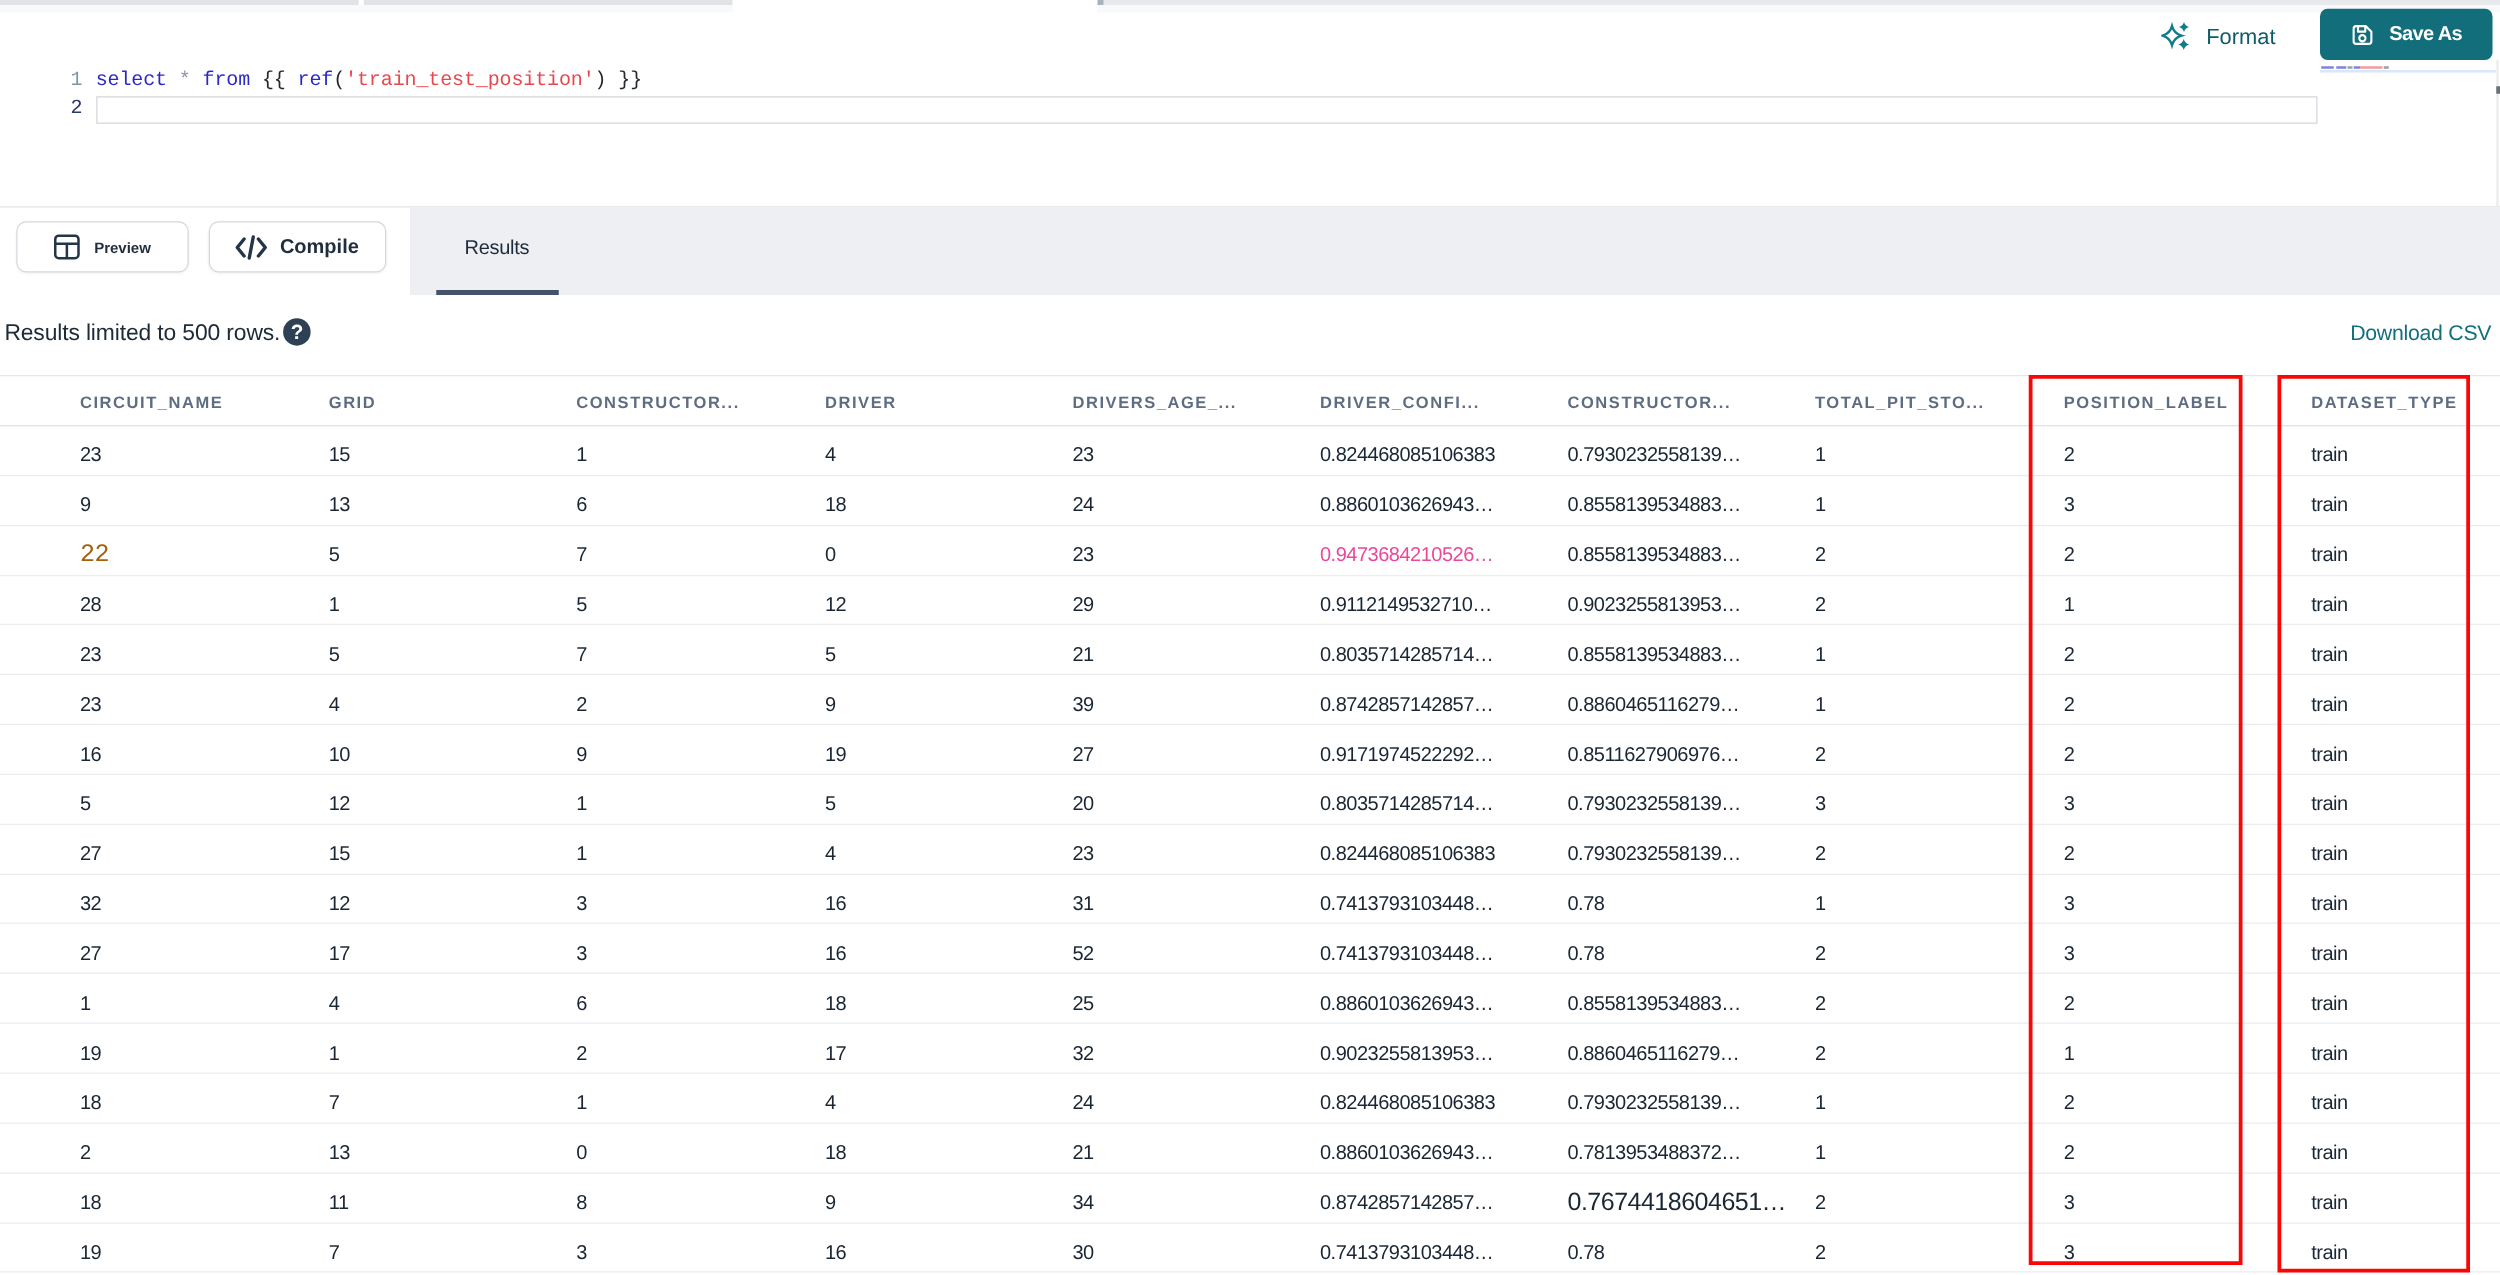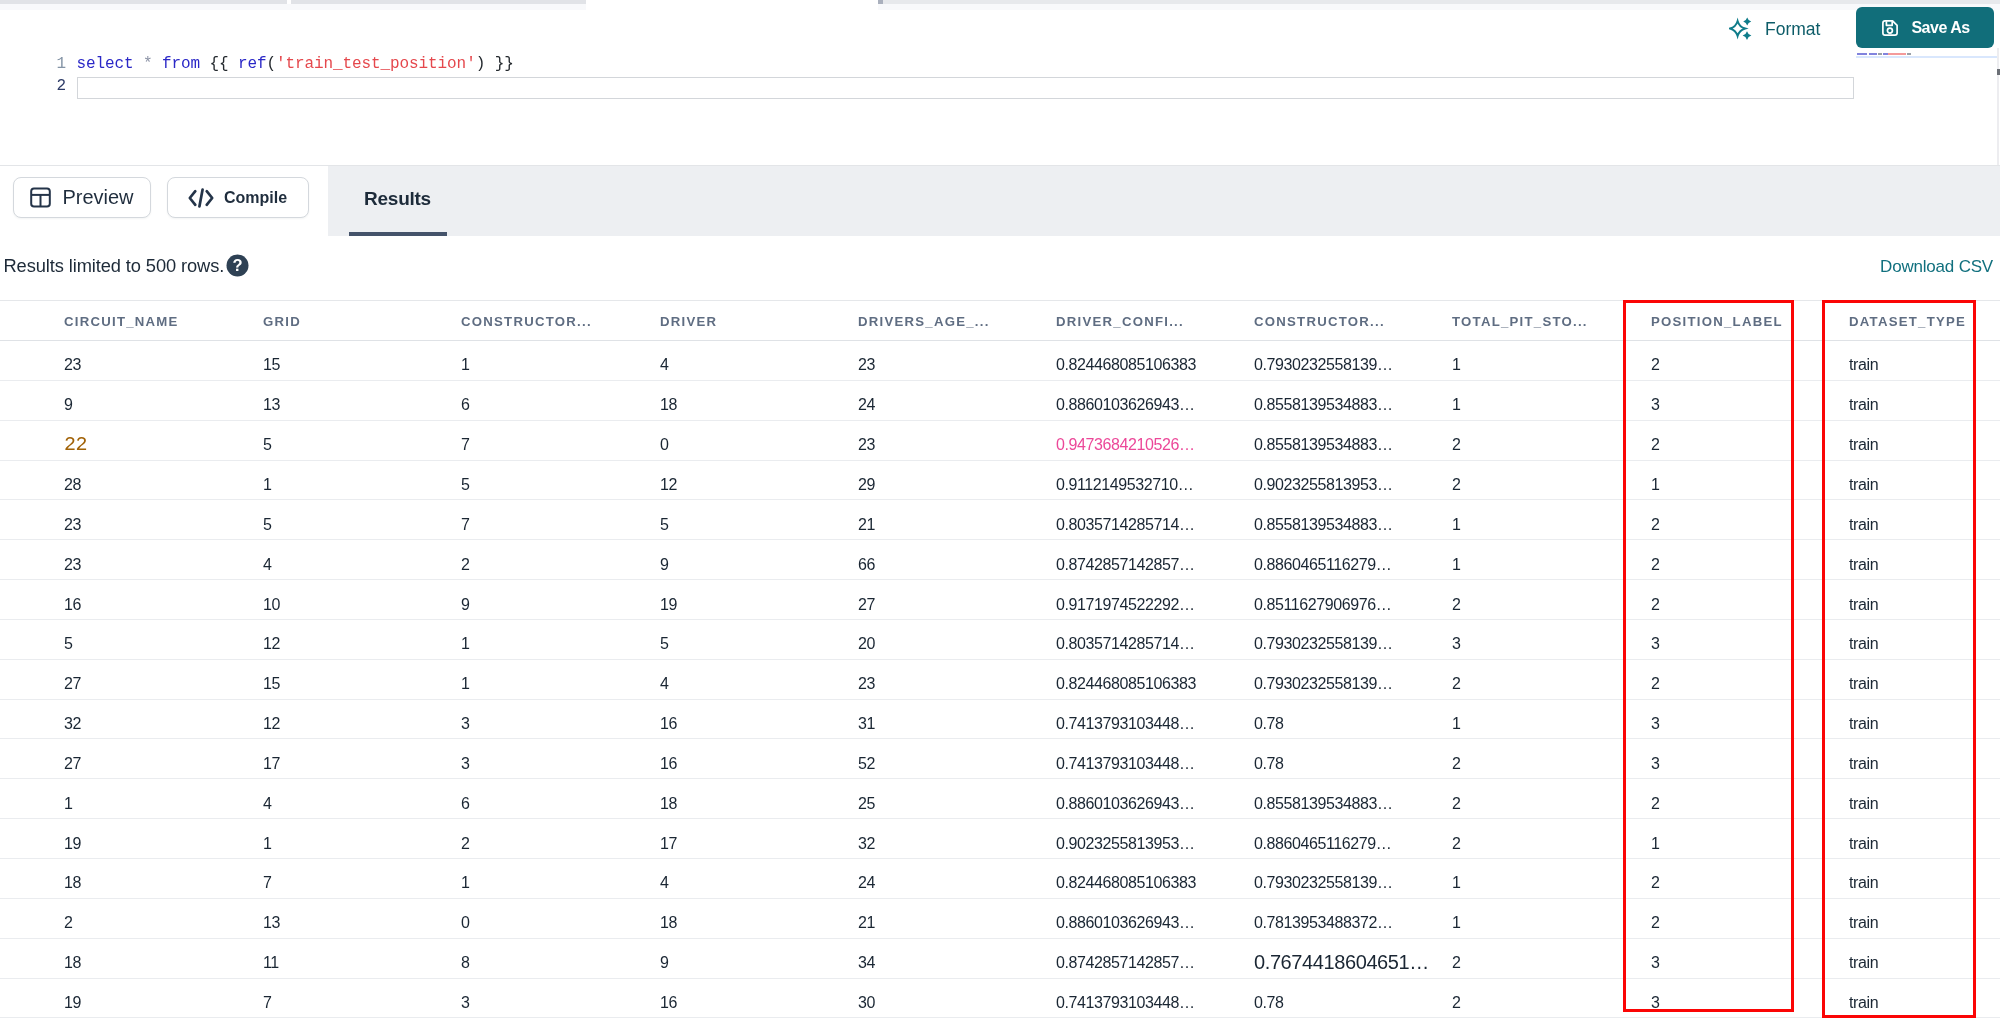--- a/index.html
+++ b/index.html
@@ -46,34 +46,34 @@
 <div class="a" style="left:0;top:164.5px;width:2000px;height:1.5px;background:#e3e5e8;"></div>
 <div class="a" style="left:327.5px;top:166px;width:1672.5px;height:70px;background:#edeff2;"></div>
 <div class="a" style="left:13px;top:177px;width:138px;height:41px;background:#fff;
 border:1.5px solid #d4d8dd;border-radius:8px;display:flex;align-items:center;justify-content:center;gap:11px;
 box-shadow:0 1px 2px rgba(20,30,40,0.05);">
 <svg width="21" height="21" viewBox="0 0 21 21" fill="none" stroke="#243449" stroke-width="2">
 <rect x="1.2" y="1.5" width="18.6" height="18" rx="2.8"></rect>
 <line x1="1.2" y1="7.9" x2="19.8" y2="7.9"></line>
 <line x1="10.5" y1="7.9" x2="10.5" y2="19.5"></line>
 </svg>
-<span style="color:#1f2d3d;font-size:20px;font-weight:400;">Preview</span>
+<span style="color:#1f2d3d;font-size:12px;font-weight:700;">Preview</span>
     </div>
 <div class="a" style="left:166.5px;top:177px;width:142px;height:41px;background:#fff;
 border:1.5px solid #d4d8dd;border-radius:8px;display:flex;align-items:center;justify-content:center;gap:10px;
 box-shadow:0 1px 2px rgba(20,30,40,0.05);">
 <svg width="26" height="20" viewBox="0 0 26 20" fill="none" stroke="#243449" stroke-width="2.7" stroke-linecap="round" stroke-linejoin="round">
 <path d="M7.3 3.2 L1.8 10 L7.3 16.8"></path>
 <path d="M18.7 3.2 L24.2 10 L18.7 16.8"></path>
 <line x1="14.6" y1="1.6" x2="11.4" y2="18.4"></line>
 </svg>
 <span style="color:#1f2d3d;font-size:16px;font-weight:700;">Compile</span>
     </div>
 <div class="a" style="left:348.5px;top:166px;width:98px;height:66px;display:flex;align-items:center;justify-content:center;">
-      <span style="font-size:19px;font-weight:700;letter-spacing:-0.25px;color:#1d2b3a;">Results</span>
+      <span style="font-size:16px;font-weight:400;letter-spacing:-0.25px;color:#1d2b3a;">Results</span>
     </div>
 <div class="a" style="left:348.5px;top:231.5px;width:98px;height:4.5px;background:#44536a;"></div>
 <div class="a" style="left:3.5px;top:255.5px;height:20px;line-height:20px;font-size:18.3px;color:#1d2a38;letter-spacing:-0.1px;">Results limited to 500 rows.</div>
 <svg class="a" style="left:225.5px;top:254px;" width="23" height="23" viewBox="0 0 23 23">
 <circle cx="11.5" cy="11.5" r="11" fill="#2e4154"></circle>
 <text x="11.6" y="17" text-anchor="middle" font-size="16.5" font-weight="bold" fill="#fff">?</text>
 </svg>
 <div class="a" style="left:1880px;top:256.5px;width:113px;height:19px;line-height:19px;font-size:17px;letter-spacing:-0.2px;color:#11707e;text-align:right;">Download CSV</div>
 <div class="a" style="left:0;top:300px;width:2000px;height:1px;background:#e5e7ea;"></div>
 <div class="a" style="left:0;top:340px;width:2000px;height:1px;background:#dfe2e6;"></div>
@@ -140,21 +140,21 @@
 <div class="a" style="left:1056px;top:507.80px;height:33.85px;line-height:33.85px;font-size:16px;letter-spacing:-0.4px;color:#1a2633;white-space:pre;">0.8035714285714…</div>
 <div class="a" style="left:1254px;top:507.80px;height:33.85px;line-height:33.85px;font-size:16px;letter-spacing:-0.4px;color:#1a2633;white-space:pre;">0.8558139534883…</div>
 <div class="a" style="left:1452px;top:507.80px;height:33.85px;line-height:33.85px;font-size:16px;letter-spacing:-0.4px;color:#1a2633;white-space:pre;">1</div>
 <div class="a" style="left:1651px;top:507.80px;height:33.85px;line-height:33.85px;font-size:16px;letter-spacing:-0.4px;color:#1a2633;white-space:pre;">2</div>
 <div class="a" style="left:1849px;top:507.80px;height:33.85px;line-height:33.85px;font-size:16px;letter-spacing:-0.4px;color:#1a2633;white-space:pre;">train</div>
 <div class="a" style="left:0;top:540.25px;width:2000px;height:39.85px;border-bottom:1px solid #eaecef;"></div>
 <div class="a" style="left:64px;top:547.65px;height:33.85px;line-height:33.85px;font-size:16px;letter-spacing:-0.4px;color:#1a2633;white-space:pre;">23</div>
 <div class="a" style="left:263px;top:547.65px;height:33.85px;line-height:33.85px;font-size:16px;letter-spacing:-0.4px;color:#1a2633;white-space:pre;">4</div>
 <div class="a" style="left:461px;top:547.65px;height:33.85px;line-height:33.85px;font-size:16px;letter-spacing:-0.4px;color:#1a2633;white-space:pre;">2</div>
 <div class="a" style="left:660px;top:547.65px;height:33.85px;line-height:33.85px;font-size:16px;letter-spacing:-0.4px;color:#1a2633;white-space:pre;">9</div>
-<div class="a" style="left:858px;top:547.65px;height:33.85px;line-height:33.85px;font-size:16px;letter-spacing:-0.4px;color:#1a2633;white-space:pre;">66</div>
+<div class="a" style="left:858px;top:547.65px;height:33.85px;line-height:33.85px;font-size:16px;letter-spacing:-0.4px;color:#1a2633;white-space:pre;">39</div>
 <div class="a" style="left:1056px;top:547.65px;height:33.85px;line-height:33.85px;font-size:16px;letter-spacing:-0.4px;color:#1a2633;white-space:pre;">0.8742857142857…</div>
 <div class="a" style="left:1254px;top:547.65px;height:33.85px;line-height:33.85px;font-size:16px;letter-spacing:-0.4px;color:#1a2633;white-space:pre;">0.8860465116279…</div>
 <div class="a" style="left:1452px;top:547.65px;height:33.85px;line-height:33.85px;font-size:16px;letter-spacing:-0.4px;color:#1a2633;white-space:pre;">1</div>
 <div class="a" style="left:1651px;top:547.65px;height:33.85px;line-height:33.85px;font-size:16px;letter-spacing:-0.4px;color:#1a2633;white-space:pre;">2</div>
 <div class="a" style="left:1849px;top:547.65px;height:33.85px;line-height:33.85px;font-size:16px;letter-spacing:-0.4px;color:#1a2633;white-space:pre;">train</div>
 <div class="a" style="left:0;top:580.10px;width:2000px;height:39.85px;border-bottom:1px solid #eaecef;"></div>
 <div class="a" style="left:64px;top:587.50px;height:33.85px;line-height:33.85px;font-size:16px;letter-spacing:-0.4px;color:#1a2633;white-space:pre;">16</div>
 <div class="a" style="left:263px;top:587.50px;height:33.85px;line-height:33.85px;font-size:16px;letter-spacing:-0.4px;color:#1a2633;white-space:pre;">10</div>
 <div class="a" style="left:461px;top:587.50px;height:33.85px;line-height:33.85px;font-size:16px;letter-spacing:-0.4px;color:#1a2633;white-space:pre;">9</div>
 <div class="a" style="left:660px;top:587.50px;height:33.85px;line-height:33.85px;font-size:16px;letter-spacing:-0.4px;color:#1a2633;white-space:pre;">19</div>

